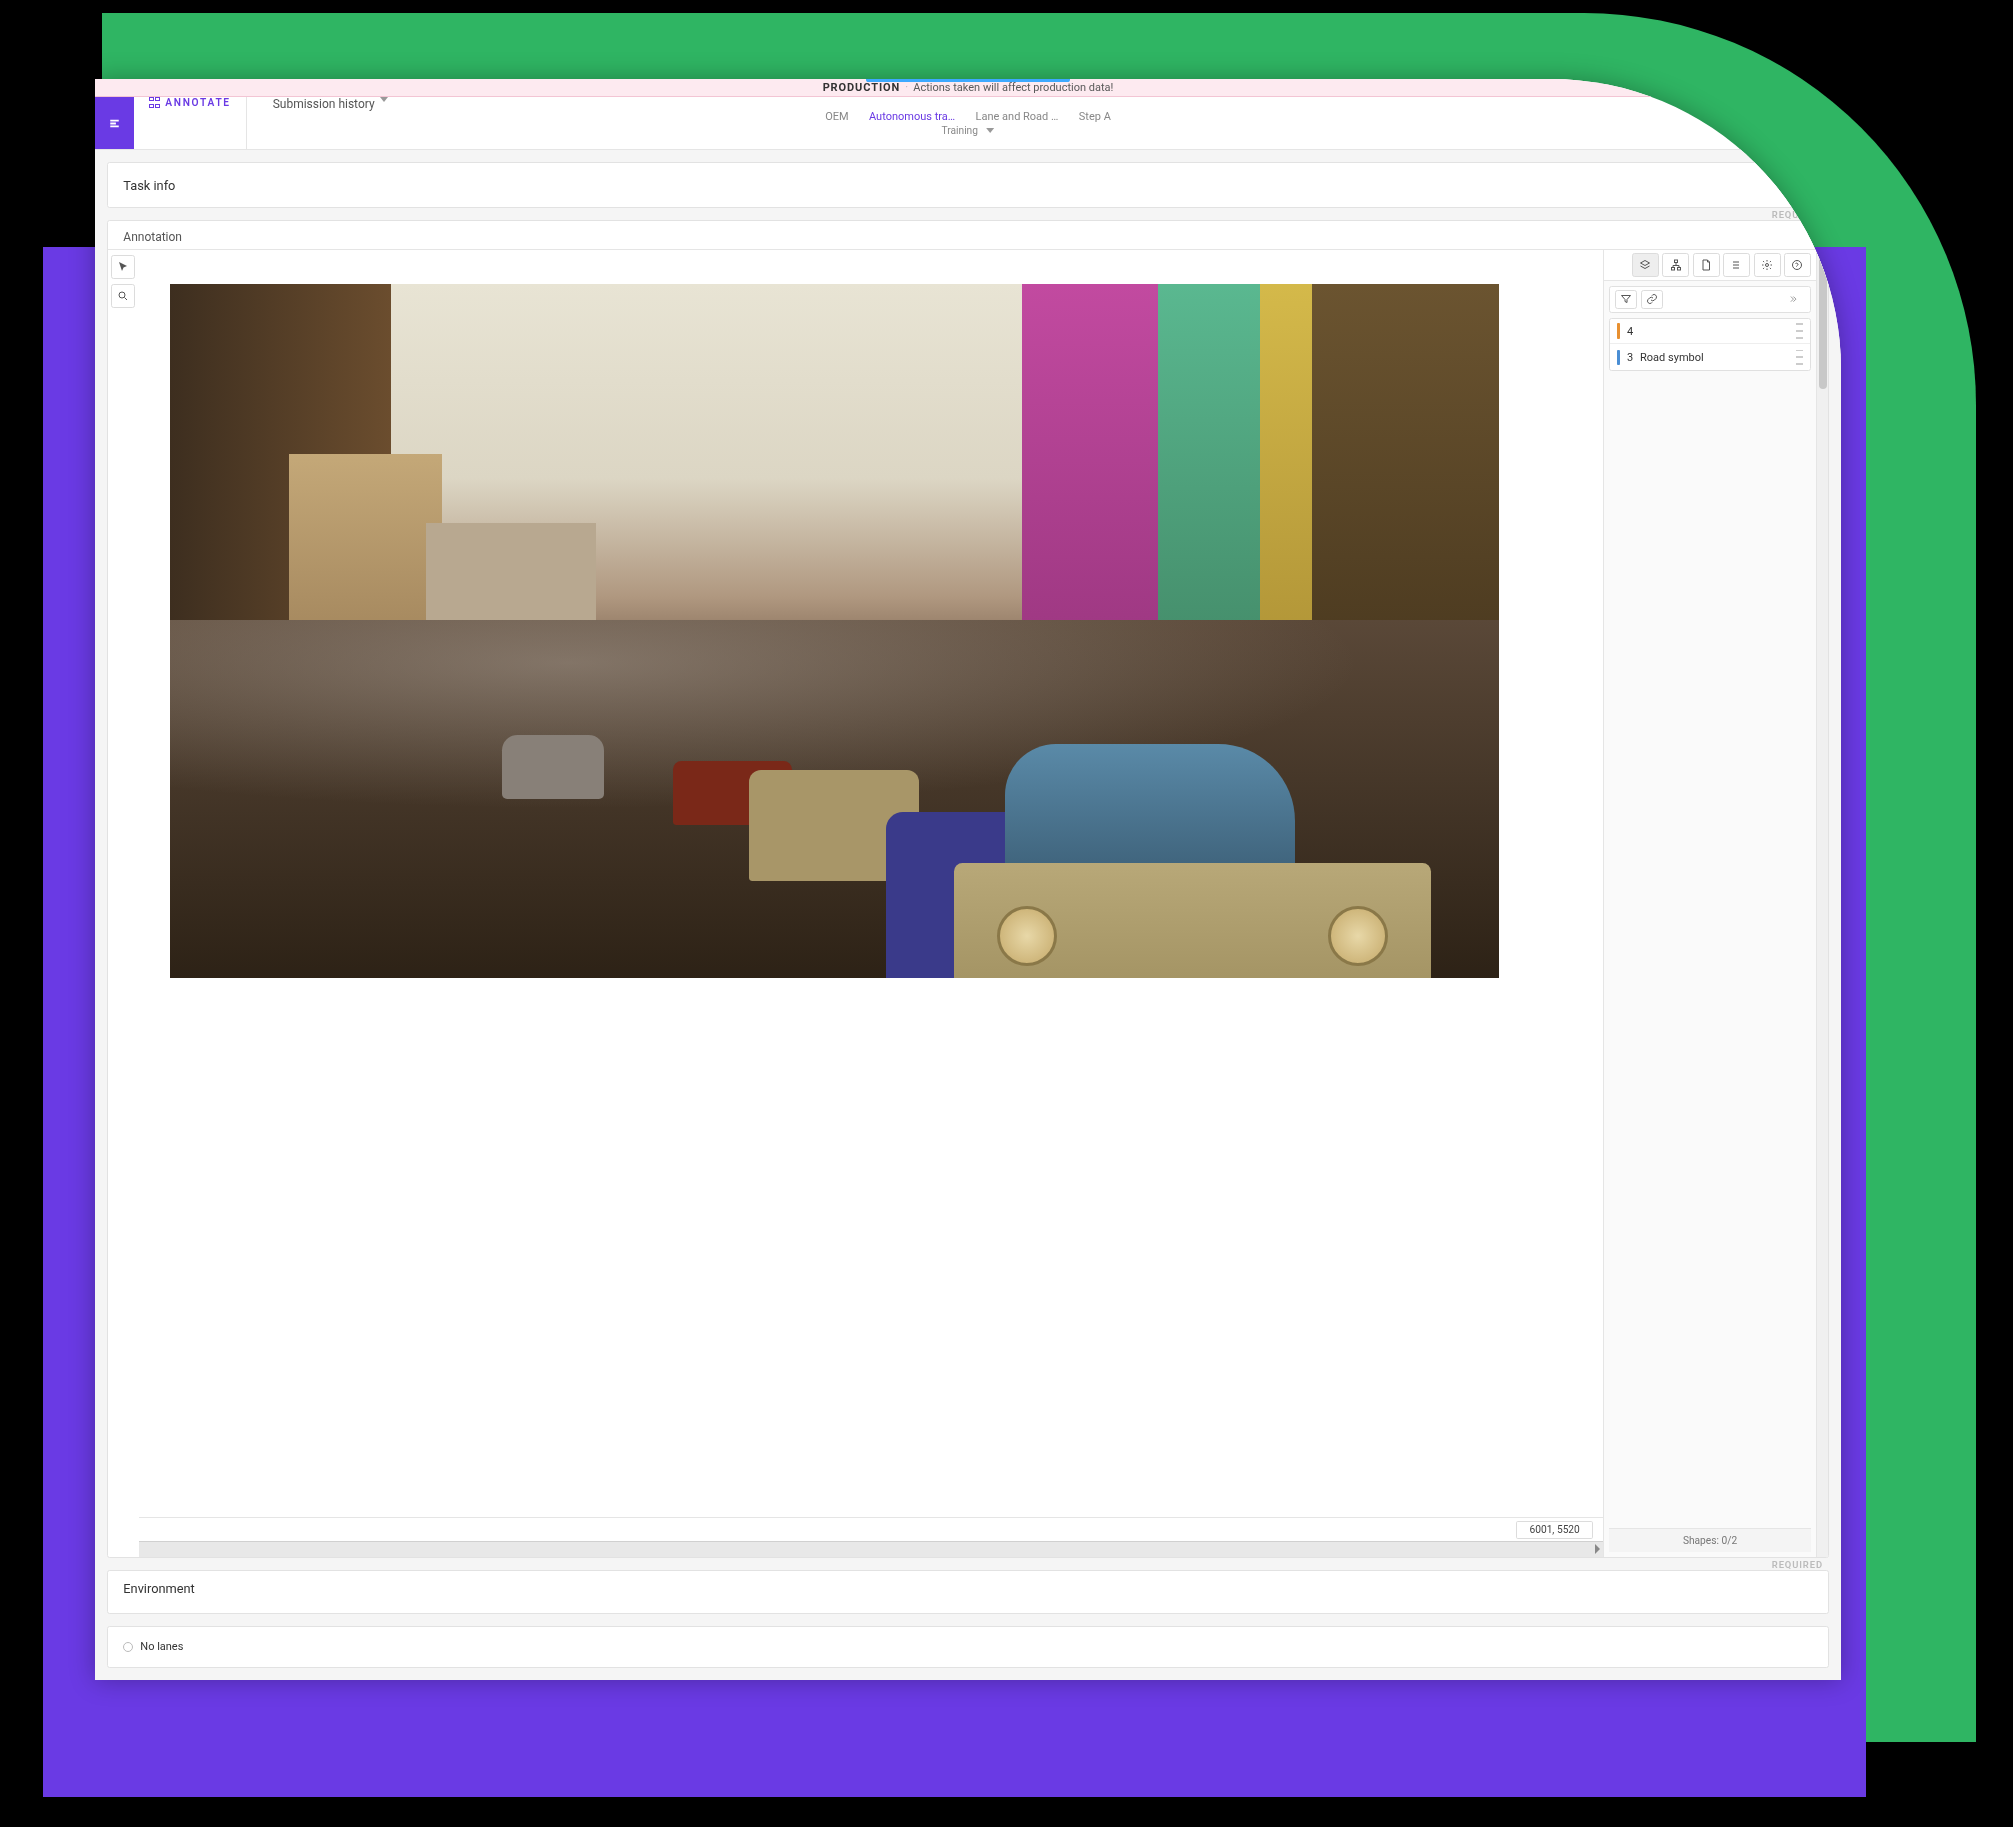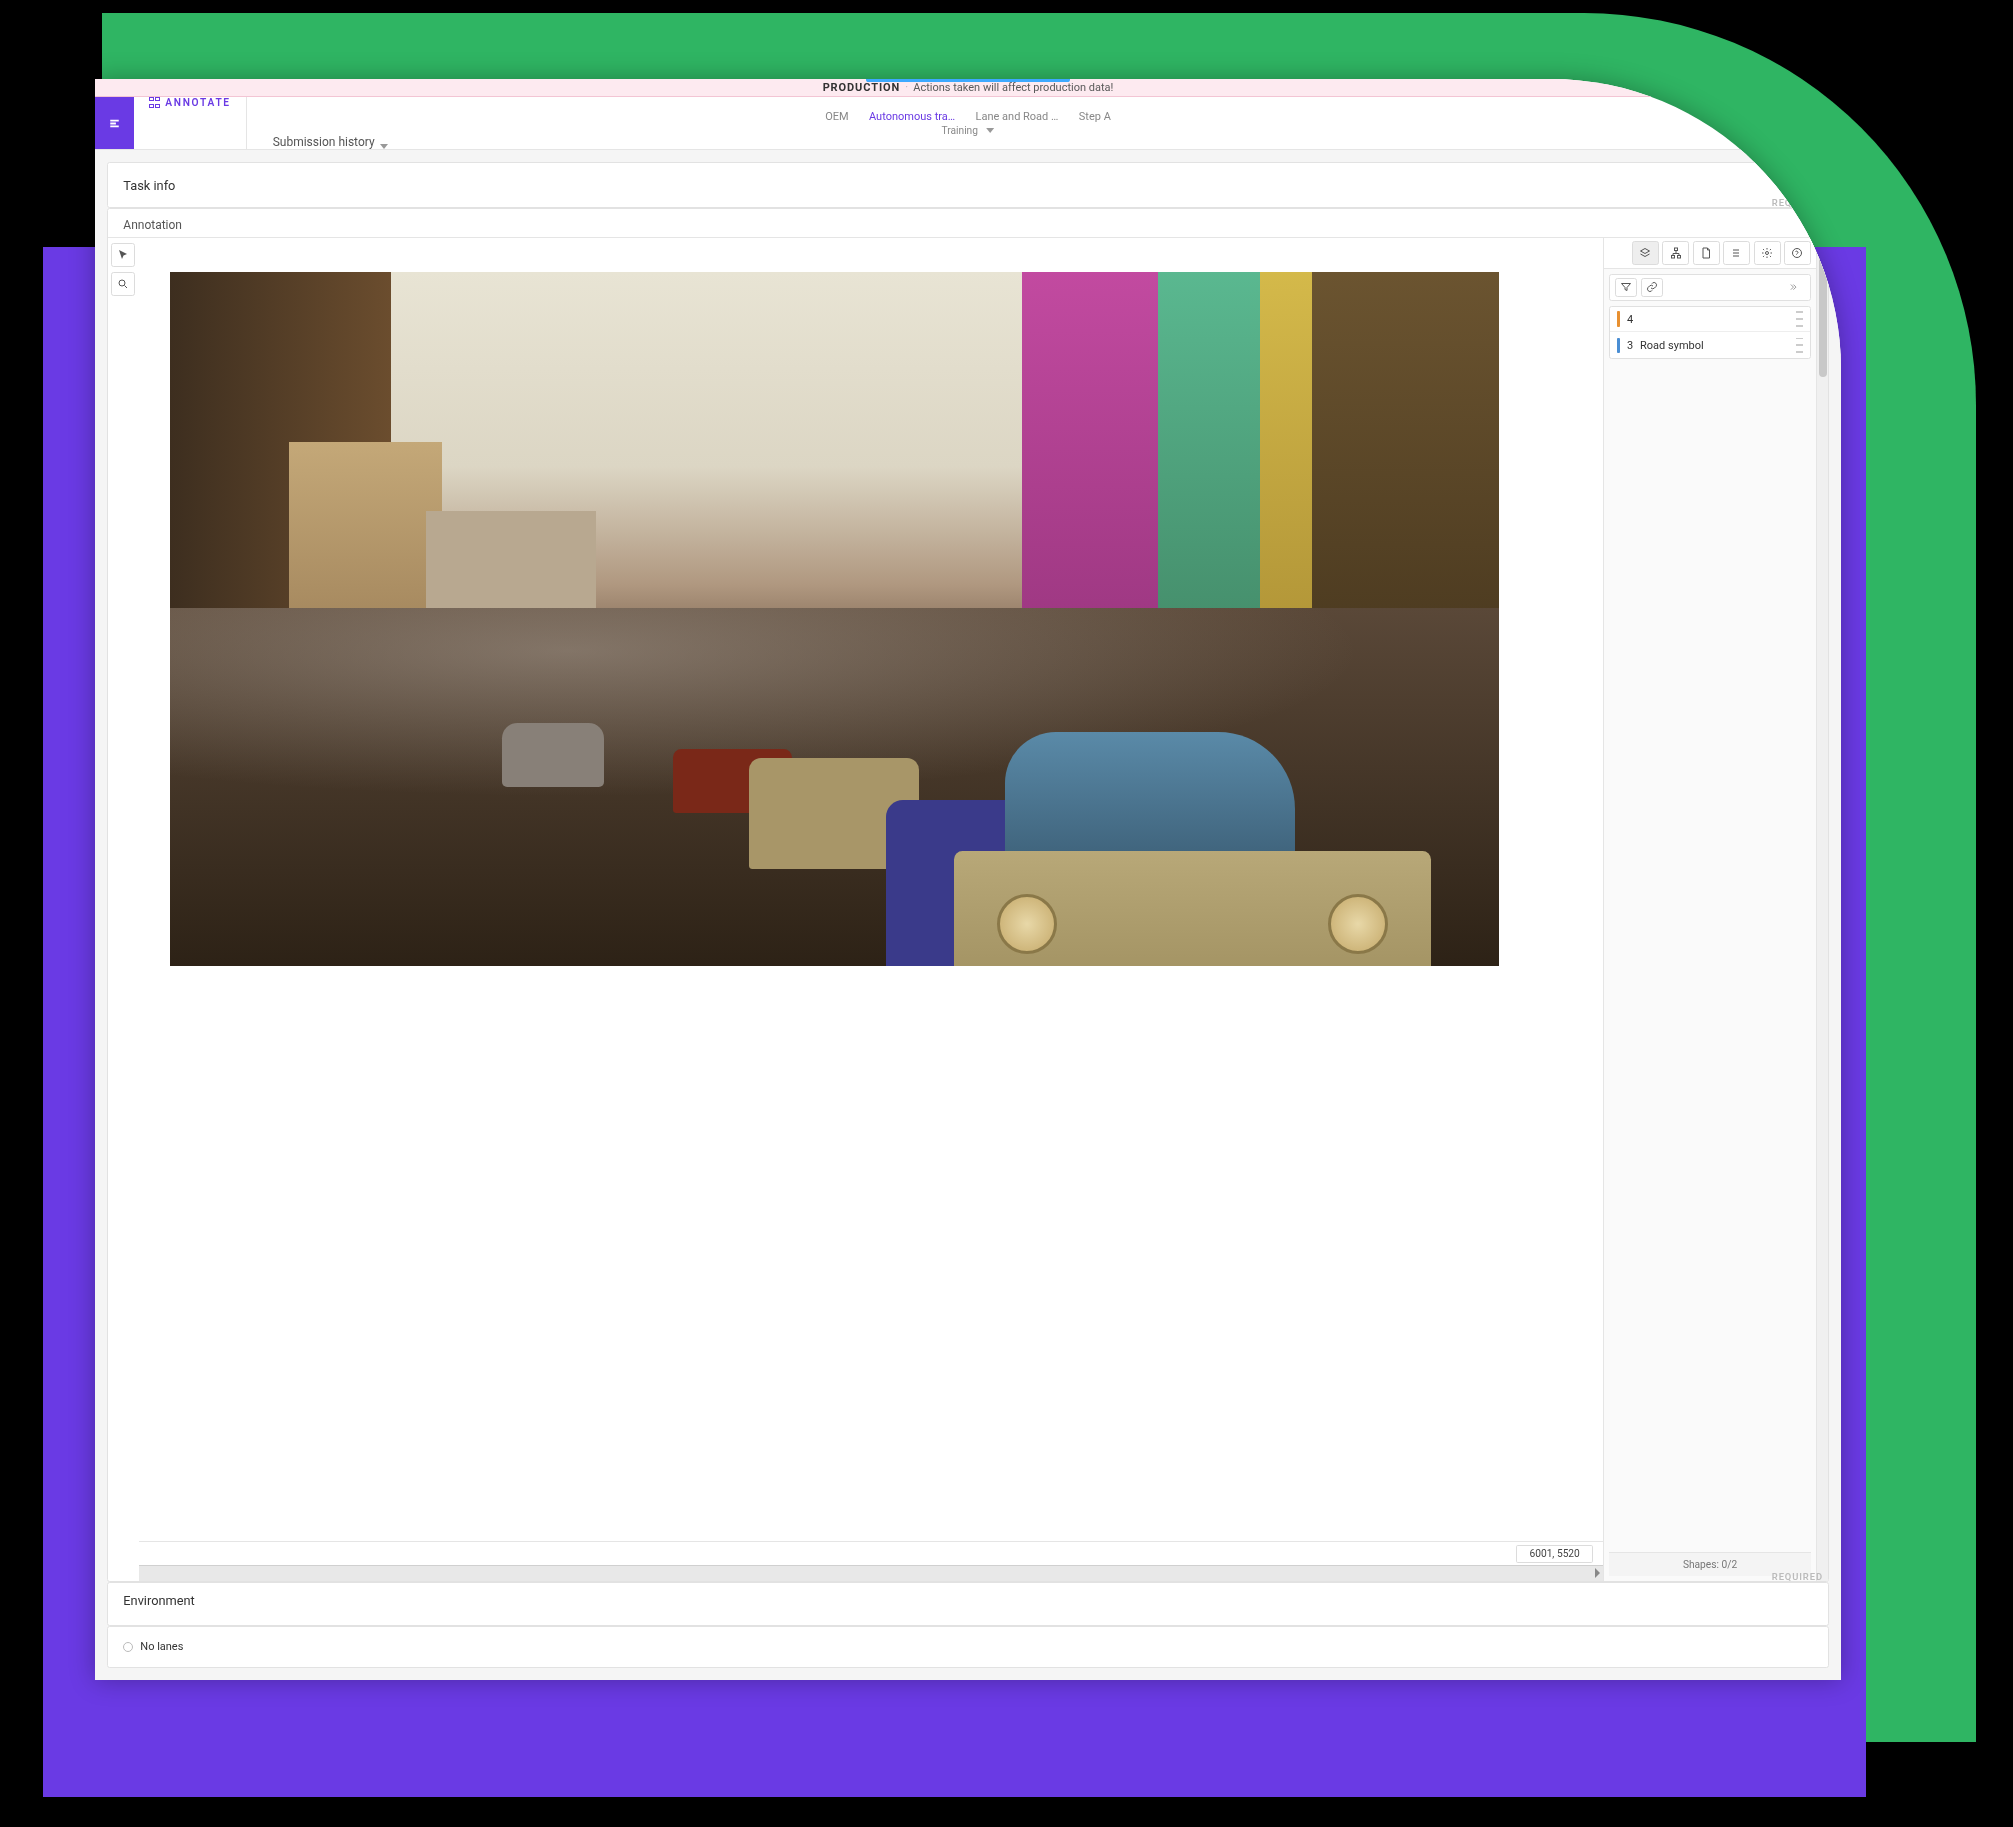--- a/index.html
+++ b/index.html
@@ -79,21 +79,21 @@
   color: #6a3ae4;
   font-size: 10.2px;
   letter-spacing: 1.7px;
   font-weight: 600;
   border-right: 0.9px solid #e5e5e5;
 }
 .grid-icon { display: inline-flex; gap: 1.7px; flex-wrap: wrap; width: 12px; height: 12px; }
 .grid-icon span { width: 4.3px; height: 4.3px; border: 0.9px solid #6a3ae4; }
 .submission-history {
   display: flex;
-  align-items: flex-end;
+  align-items: flex-start;
   padding: 0 25.6px;
   gap: 5px;
   color: #555;
   font-size: 12px;
   cursor: pointer;
 }
 .breadcrumbs {
   position: absolute;
   left: 50%;
   transform: translateX(-50%);
@@ -108,20 +108,21 @@
 .breadcrumbs-row a { color: #888; text-decoration: none; cursor: pointer; }
 .breadcrumbs-row a.active { color: #6a3ae4; }
 .breadcrumbs-sub { display: flex; gap: 8.5px; font-size: 10.2px; color: #888; margin-top: 1.7px; align-items: center; }
 .blue-bar { position: absolute; top: -0.9px; left: 50%; transform: translateX(-50%); width: 204px; height: 3.4px; background: #3da9ff; border-radius: 0 0 2.6px 2.6px; }
 .content-area {
   flex: 1;
   background: #f5f5f5;
   padding: 12px;
   display: flex;
   flex-direction: column;
+  gap: 12px;
   overflow: hidden;
 }
 .panel {
   background: #fff;
   border: 0.9px solid #e2e2e2;
   border-radius: 2.6px;
   position: relative;
 }
 .panel.task-info {
   height: 46px;

